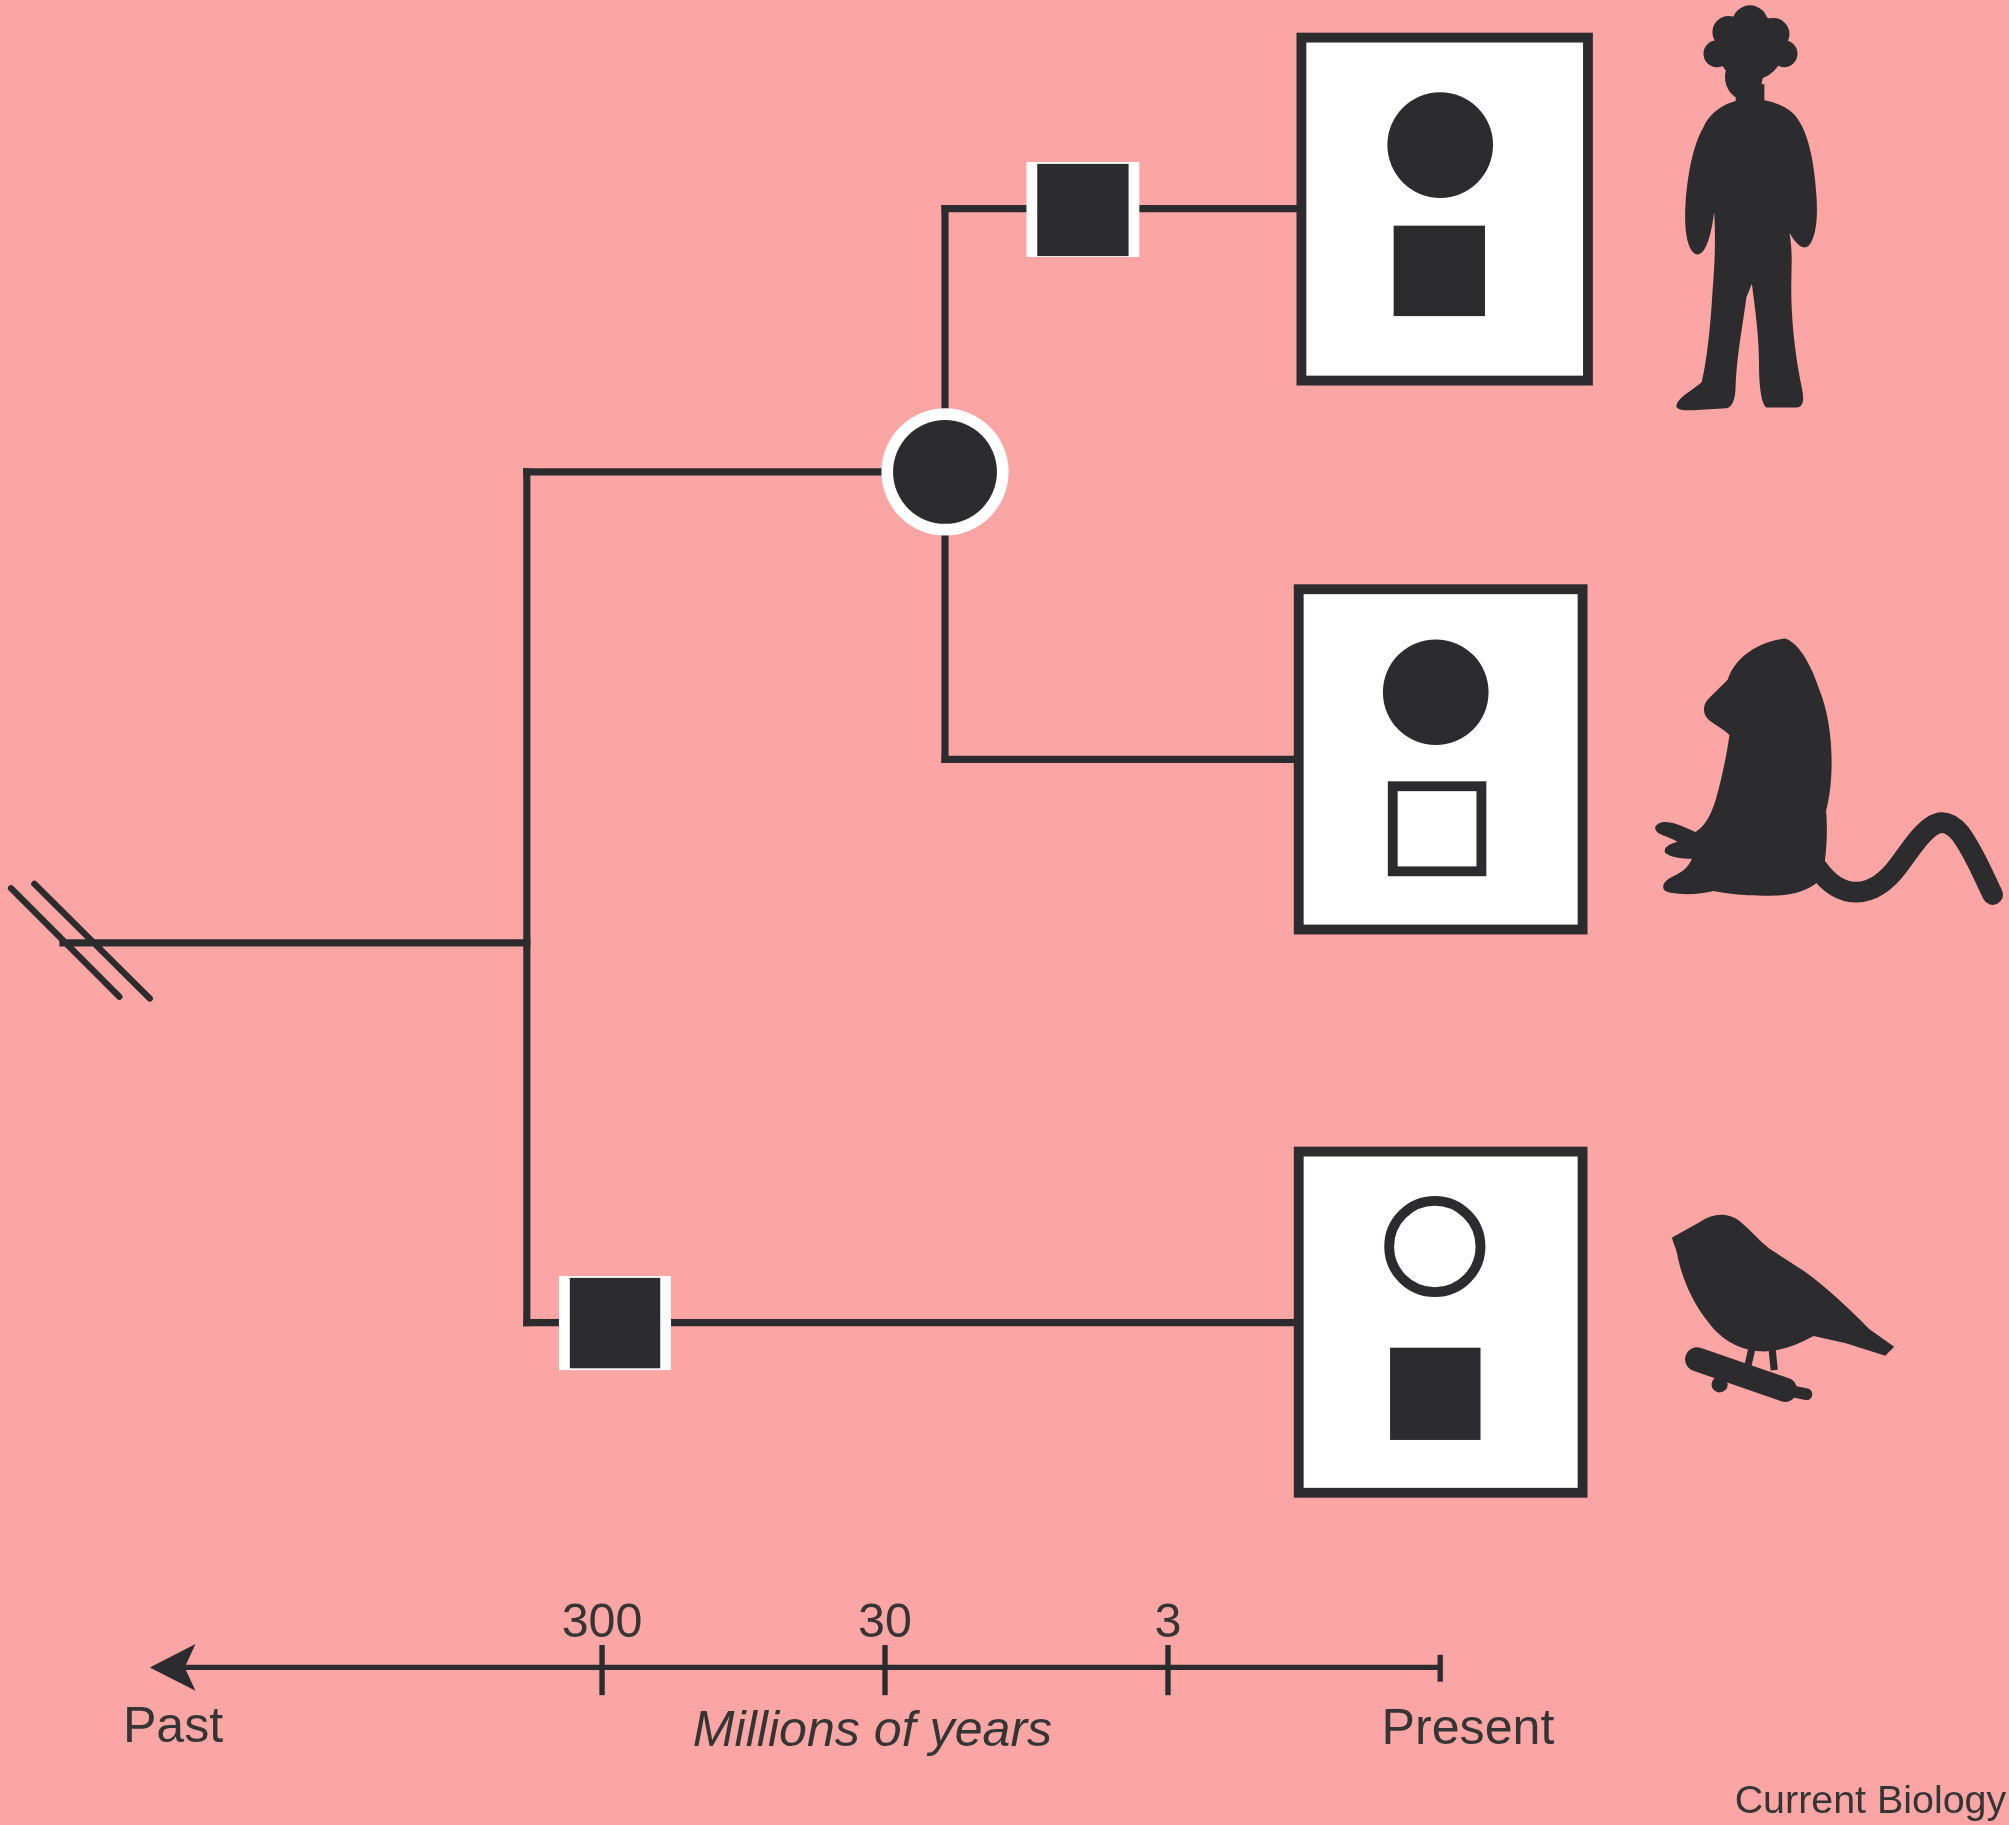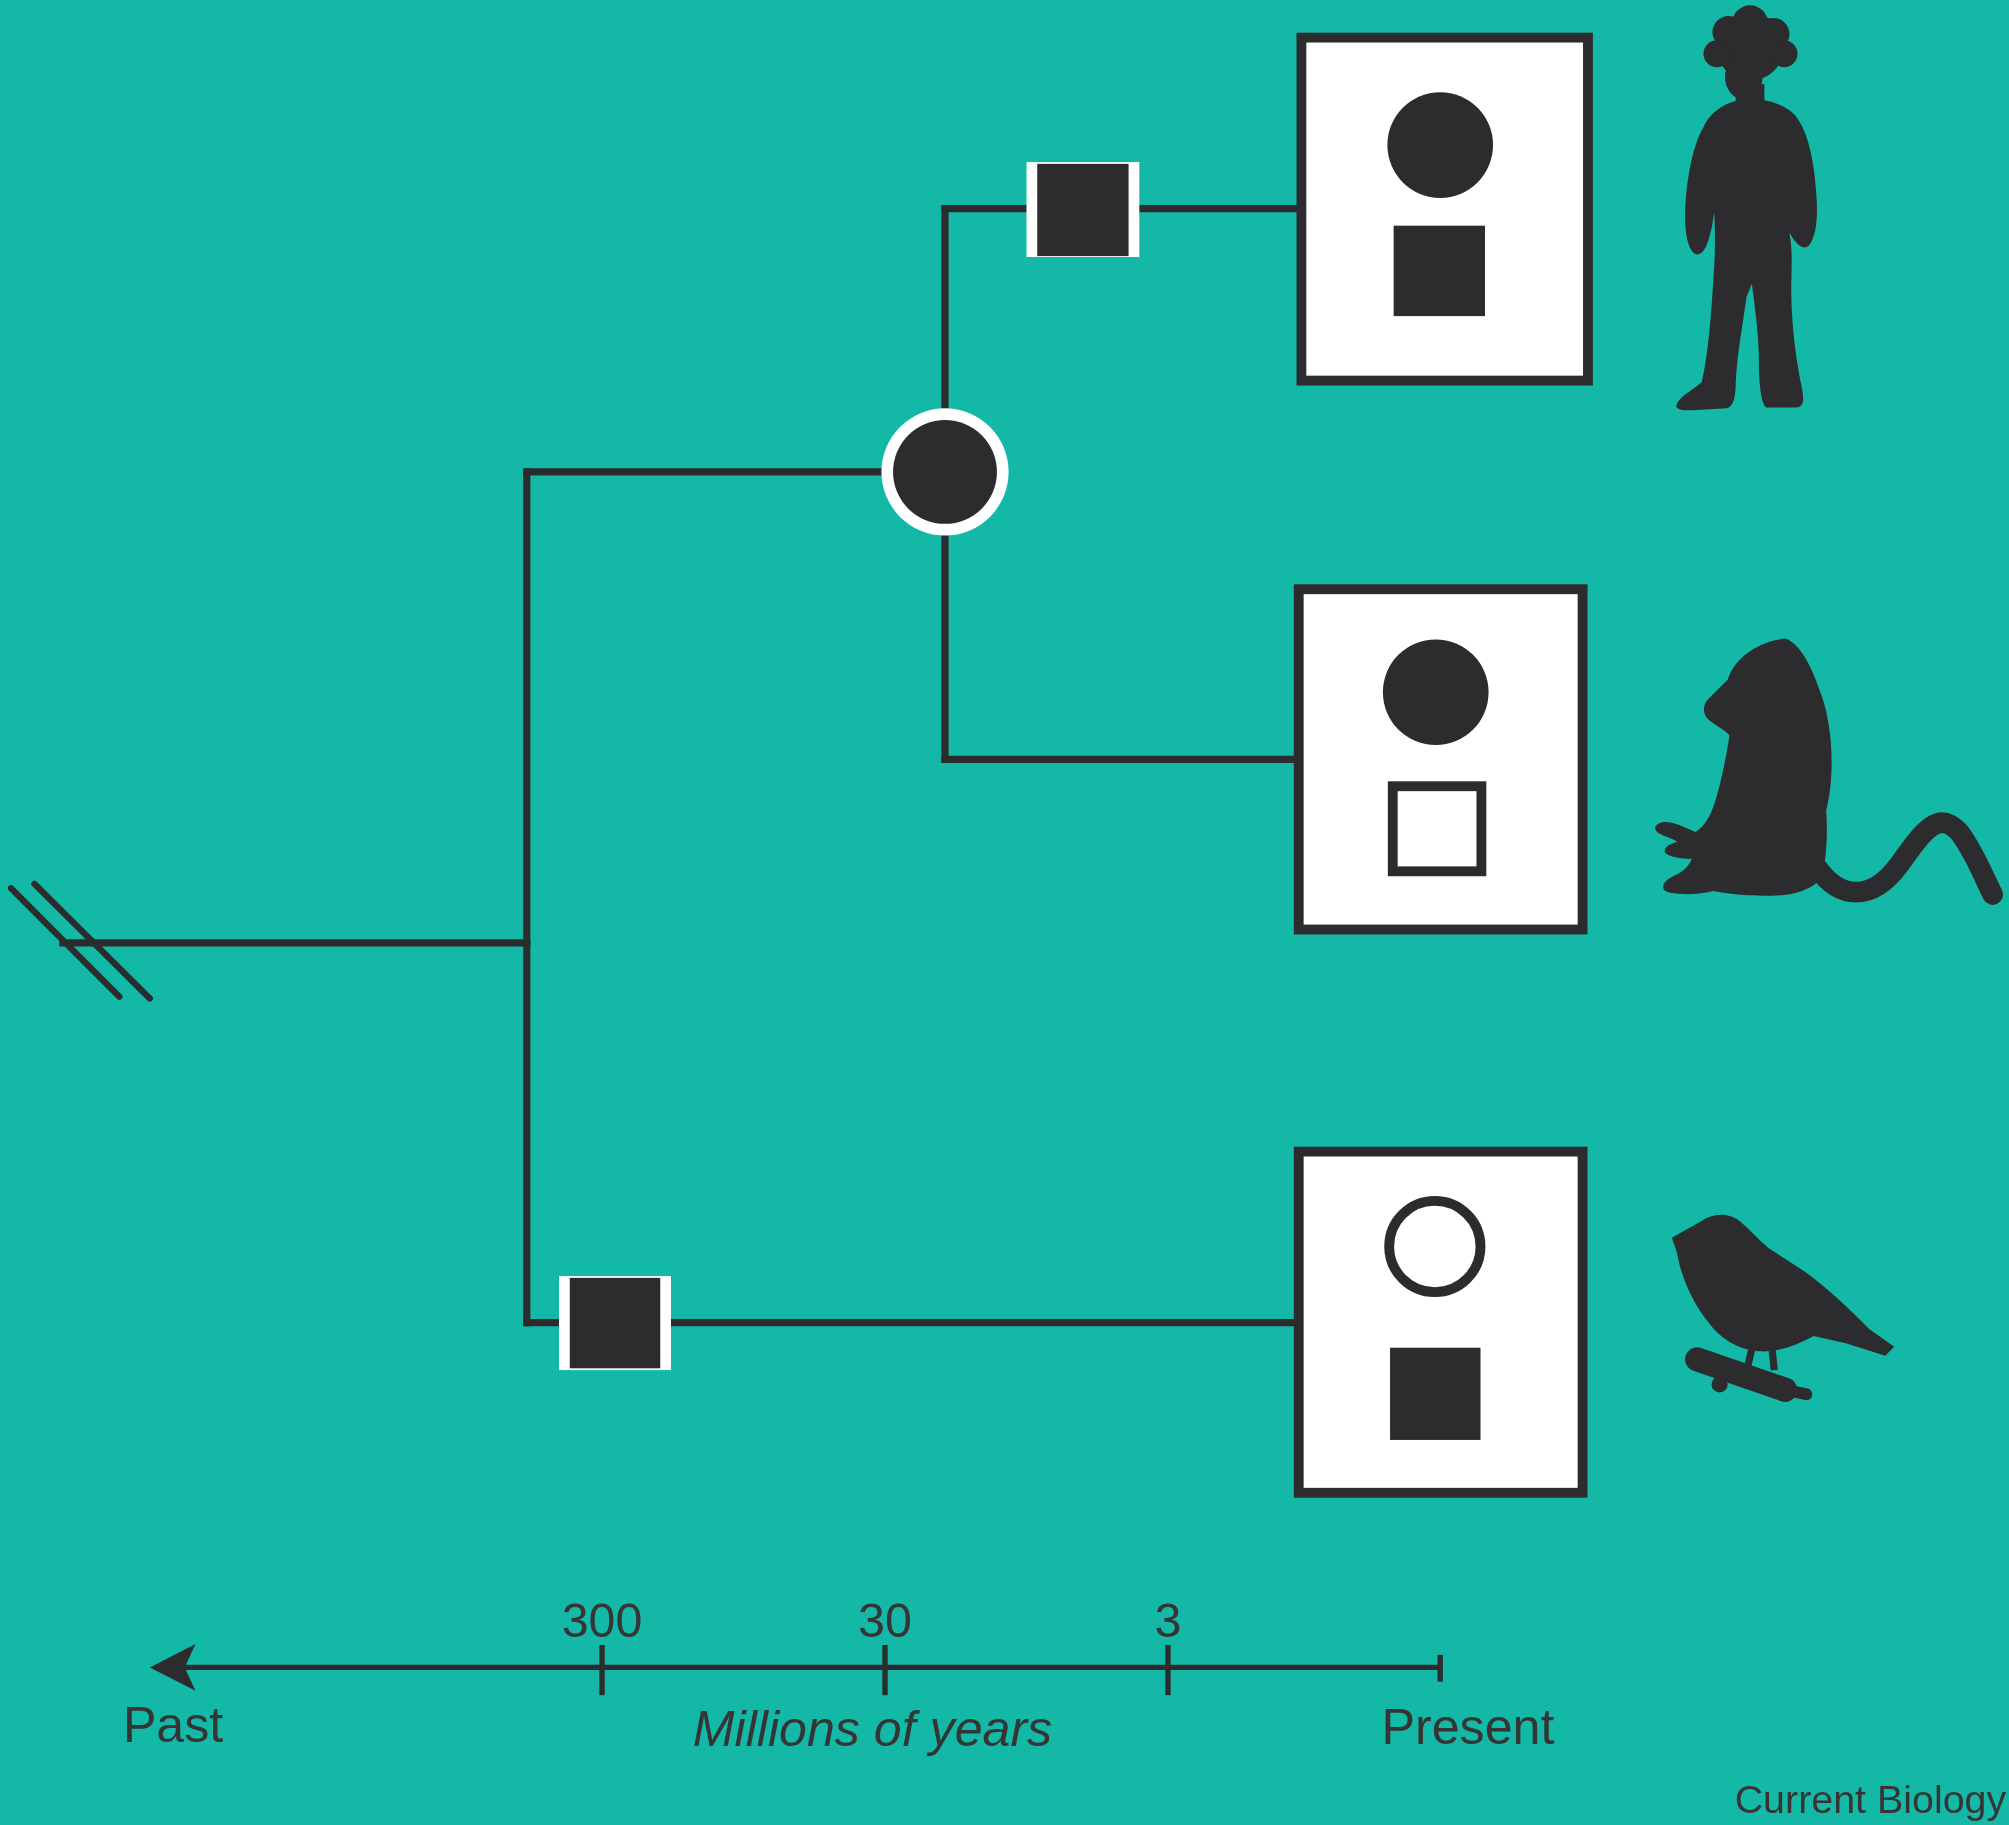--- a/index.html
+++ b/index.html
@@ -1,19 +1,19 @@
 <!DOCTYPE html>
 <html style="font-size:14.3px"><head>
 <meta charset="utf-8">
 <style>
   html,body{margin:0;padding:0;background:#ffffff;}
   .stage{
     position:relative;
     width:2010px;height:1825px;
-    background:#14b8a6;
+    background:#fca5a5;
     overflow:hidden;
     font-family:"Liberation Sans",sans-serif;
   }
   .stage svg{position:absolute;left:0;top:0;display:block;}
   text{fill:#353535;}
   .tick-label{font-size:54px;}
   .axis-word{font-size:56px;}
   .axis-title{font-size:56px;font-style:italic;}
   .journal{font-size:44px;}
 </style>

